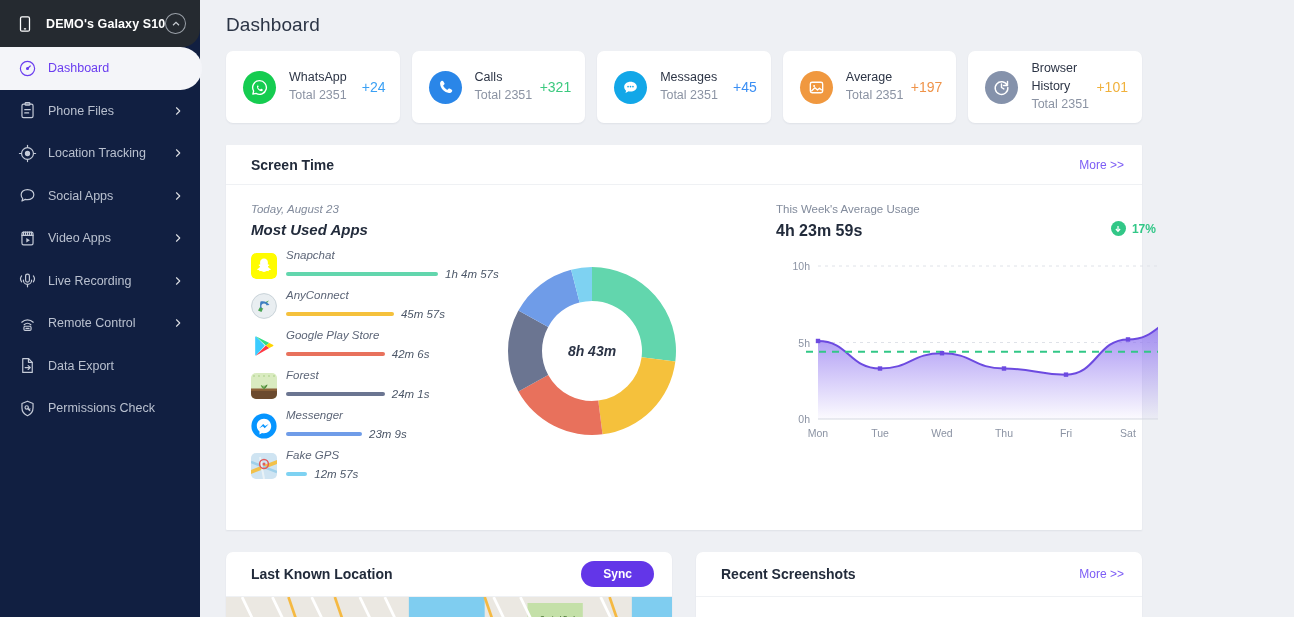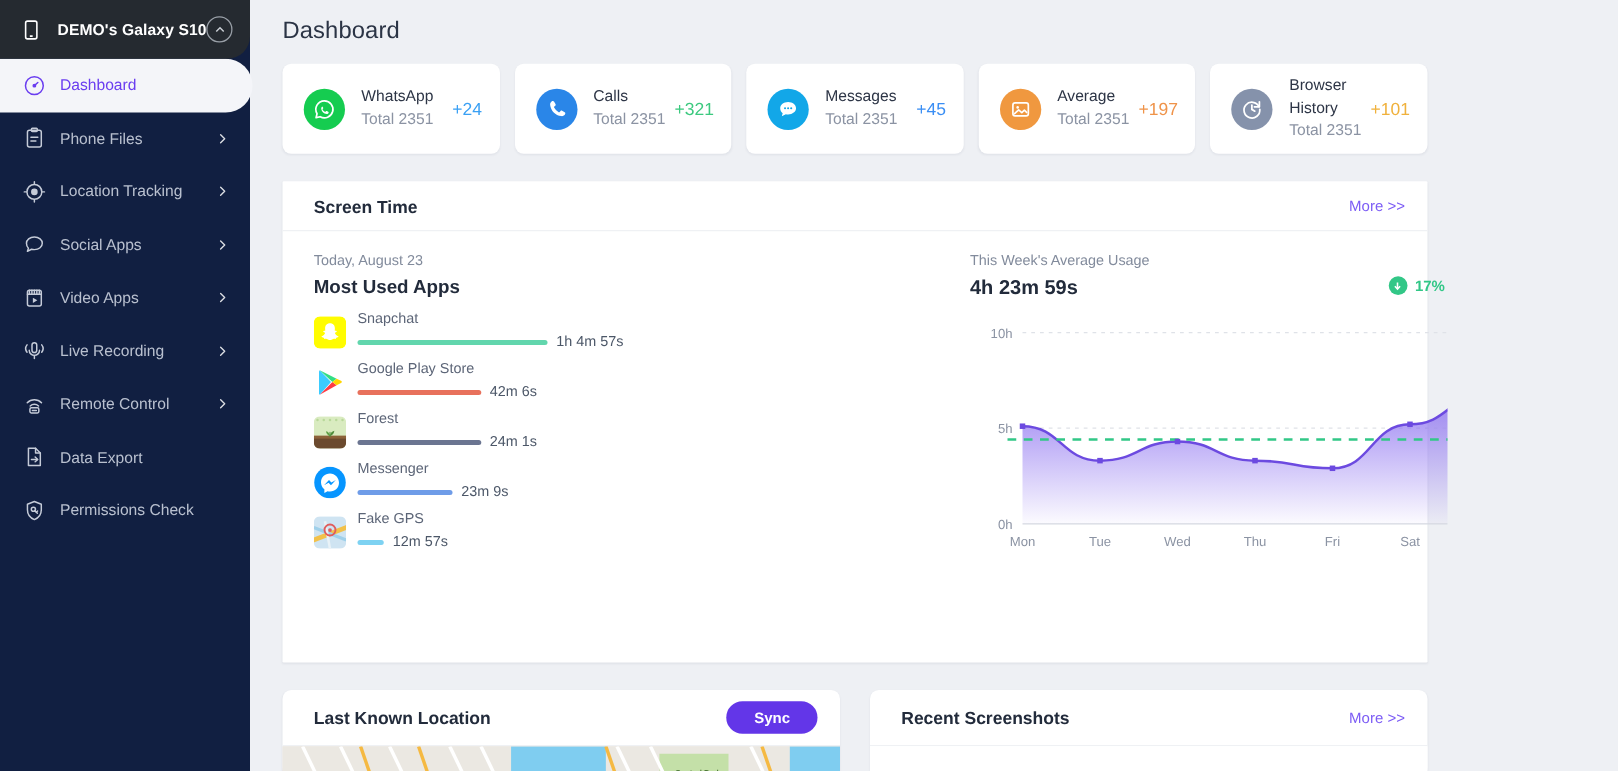--- a/index.html
+++ b/index.html
@@ -95,21 +95,21 @@
     box-shadow: 0 1px 2px rgba(30,40,70,.07);
   }
   .panel-head {
     height: 40px; display: flex; align-items: center;
     padding: 0 18px 0 25px; border-bottom: 1px solid #eff1f4;
   }
   .panel-title { font-size: 14px; font-weight: bold; color: #222b3b; }
   .more-link { margin-left: auto; font-size: 12px; color: #7c5cf5; cursor: pointer; }
 
   .screen-time-body { display: flex; height: 345px; }
-  .st-left { width: 520px; padding: 18px 0 0 25px; position: relative; flex: 0 0 520px; }
+  .st-left { width: 520px; padding: 18px 0 0 25px; position: relative; flex: 0 0 520px; font-style: italic; }
   .st-divider { width: 1px; background: #eef0f3; margin: 22px 0 26px 0; }
   .st-right { flex: 1; padding: 18px 20px 0 30px; }
 
   .today-label { font-size: 11.5px; color: #828b9c; }
   .most-used { font-size: 15px; font-weight: bold; color: #222b3b; margin-top: 6px; }
 
   .app-list { margin-top: 9px; }
   .app-row { display: flex; align-items: flex-start; height: 40px; }
   .app-ico { width: 26px; height: 26px; flex: 0 0 26px; border-radius: 5px; margin-top: 6px; overflow: hidden; }
   .app-meta { margin-left: 9px; padding-top: 1px; }
@@ -405,20 +405,36 @@
               <div class="app-row">
                 <span class="app-ico"><svg viewBox="0 0 26 26" width="26" height="26">
                     <rect width="26" height="26" rx="5" fill="#FFFC00"></rect>
                     <path d="M13 5.6c2.4 0 3.9 1.7 3.9 3.9 0 .8-.1 1.6-.1 2 .2.1.5.2.8.1.5-.1.8.2.8.5 0 .4-.5.6-1 .8-.4.1-.6.2-.5.5.3 1 1.6 2.2 2.6 2.5.3.1.4.3.3.5-.2.4-1.1.6-1.7.7-.2 0-.3.2-.3.5-.1.4-.2.6-.5.6-.4 0-.9-.2-1.6-.1-.8.1-1.4.9-2.7.9s-1.9-.8-2.7-.9c-.7-.1-1.2.1-1.6.1-.3 0-.4-.2-.5-.6 0-.3-.1-.5-.3-.5-.6-.1-1.5-.3-1.7-.7-.1-.2 0-.4.3-.5 1-.3 2.3-1.5 2.6-2.5.1-.3-.1-.4-.5-.5-.5-.2-1-.4-1-.8 0-.3.3-.6.8-.5.3.1.6 0 .8-.1 0-.4-.1-1.2-.1-2 0-2.2 1.5-3.9 3.9-3.9z" fill="#fff"></path>
                   </svg></span>
                 <span class="app-meta">
                   <span class="app-name" style="display:block">Snapchat</span>
                   <span class="app-bar-wrap">
                     <span class="app-bar" style="width:152px;background:#62d6ad"></span>
                     <span class="app-dur">1h 4m 57s</span>
+                  </span>
+                </span>
+              </div>
+              <div class="app-row">
+                <span class="app-ico"><svg viewBox="0 0 26 26" width="26" height="26">
+                    <circle cx="13" cy="13" r="12.4" fill="#e9eef1"></circle>
+                    <circle cx="13" cy="13" r="12.4" fill="none" stroke="#c8d2d8" stroke-width="1"></circle>
+                    <path d="M7 17.5c2.5-5 6-8.5 11-10-4 4.5-6 8-7.5 11.5-1.2-.5-2.3-1-3.5-1.5z" fill="#4aa355"></path>
+                    <path d="M9.5 8.5c3.5-1 7 .5 9 3.5-3.5 0-6 1-9 3.5-.6-2.4-.6-4.6 0-7z" fill="#3e7fc1"></path>
+                    <circle cx="13" cy="13" r="2.6" fill="#e9eef1"></circle>
+                  </svg></span>
+                <span class="app-meta">
+                  <span class="app-name" style="display:block">AnyConnect</span>
+                  <span class="app-bar-wrap">
+                    <span class="app-bar" style="width:107.92px;background:#f5c13c"></span>
+                    <span class="app-dur">45m 57s</span>
                   </span>
                 </span>
               </div>
               <div class="app-row">
                 <span class="app-ico"><svg viewBox="0 0 26 26" width="26" height="26">
                     <path d="M4.8 3.2c-.4.25-.6.7-.6 1.3v17c0 .6.2 1.05.6 1.3l9-10.3z" fill="#3bccff"></path>
                     <path d="M4.8 3.2 18.3 9.9l-3.4 2.6z" fill="#32de84"></path>
                     <path d="M4.8 22.8l10.1-10.3 3.4 2.6z" fill="#ff3a44"></path>
                     <path d="M18.3 9.9l3.5 1.75c.9.45.9 1.25 0 1.7l-3.5 1.75-3.4-2.6z" fill="#ffd500"></path>
                   </svg></span>
@@ -479,20 +495,31 @@
                 <span class="app-meta">
                   <span class="app-name" style="display:block">Fake GPS</span>
                   <span class="app-bar-wrap">
                     <span class="app-bar" style="width:21.28px;background:#7ed2f2"></span>
                     <span class="app-dur">12m 57s</span>
                   </span>
                 </span>
               </div>
             </div>
 
+          <div class="donut-wrap">
+            <svg viewBox="0 0 184 184" width="184" height="184" id="donut-svg">
+                <path d="M 92 8 A 84 84 0 0 1 175.33763491041614 102.52799161940156 L 141.60573506572388 98.26666167821521 A 50 50 0 0 0 92 42 Z" fill="#62d6ad"></path>
+                <path d="M 175.33763491041614 102.52799161940156 A 84 84 0 0 1 102.52799161940156 175.33763491041614 L 98.26666167821521 141.60573506572388 A 50 50 0 0 0 141.60573506572388 98.26666167821521 Z" fill="#f5c13c"></path>
+                <path d="M 102.52799161940156 175.33763491041614 A 84 84 0 0 1 18.39023887631548 132.4673086245441 L 48.18466599780683 116.08768370508578 A 50 50 0 0 0 98.26666167821521 141.60573506572388 Z" fill="#e8715c"></path>
+                <path d="M 18.39023887631548 132.4673086245441 A 84 84 0 0 1 18.39023887631545 51.53269137545594 L 48.18466599780682 67.91231629491425 A 50 50 0 0 0 48.18466599780683 116.08768370508578 Z" fill="#6b7591"></path>
+                <path d="M 18.39023887631545 51.53269137545594 A 84 84 0 0 1 71.11004947815215 10.639014465195004 L 79.56550564175724 43.57084194356845 A 50 50 0 0 0 48.18466599780682 67.91231629491425 Z" fill="#6f9ce8"></path>
+                <path d="M 71.11004947815215 10.639014465195004 A 84 84 0 0 1 91.99999999999999 8 L 91.99999999999999 42 A 50 50 0 0 0 79.56550564175724 43.57084194356845 Z" fill="#7ed2f2"></path>
+              </svg>
+            <div class="donut-center">8h 43m</div>
+          </div>
         </div>
 
         <div class="st-divider"></div>
 
         <div class="st-right">
           <div class="week-head">
             <div>
               <div class="week-label">This Week's Average Usage</div>
               <div class="week-value">4h 23m 59s</div>
             </div>

